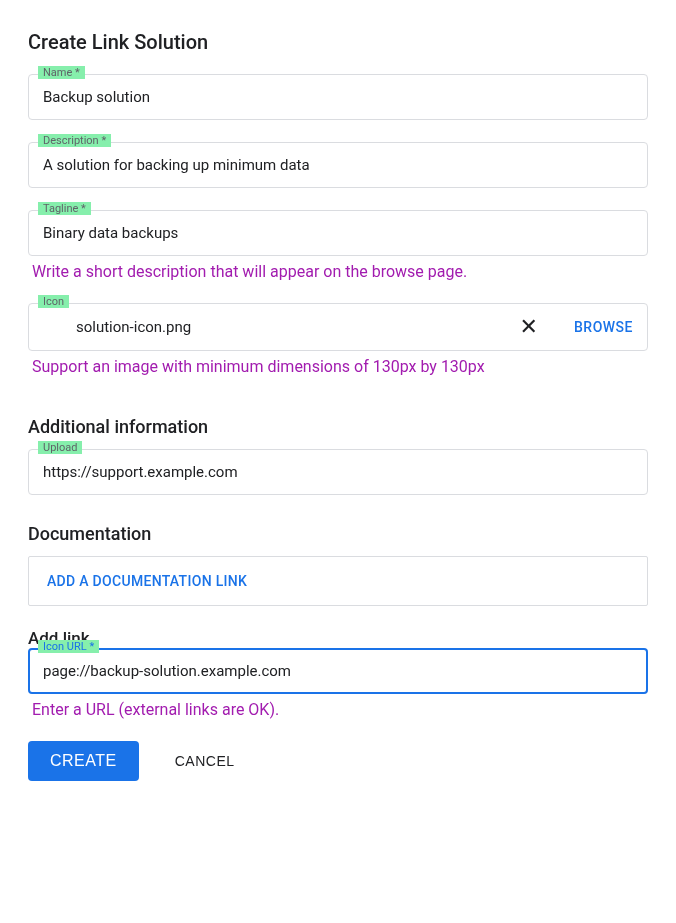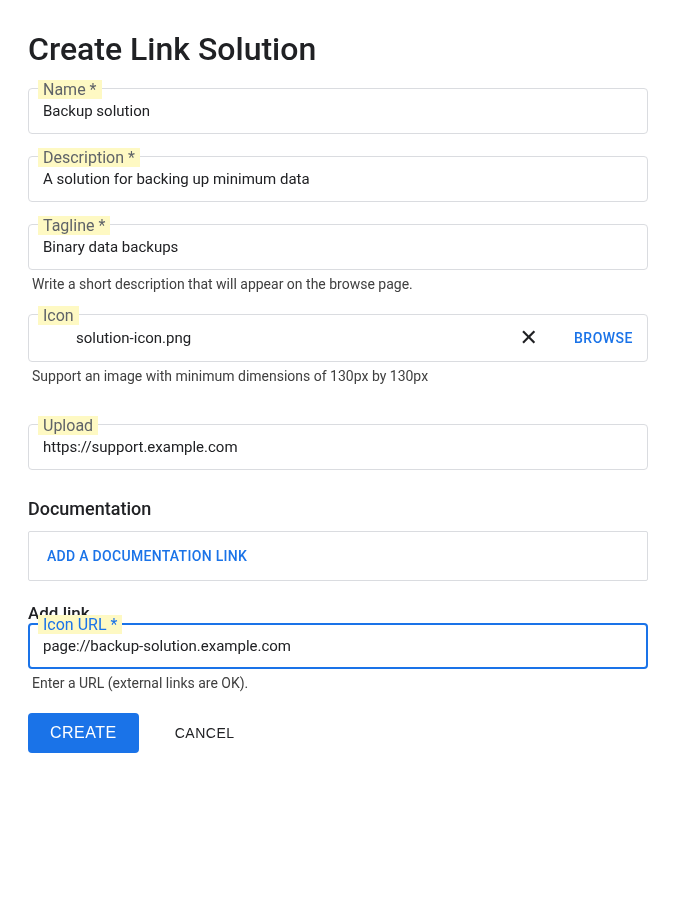--- a/index.html
+++ b/index.html
@@ -5,21 +5,21 @@
     * { box-sizing: border-box; }
     body {
       font-family: Roboto, "Helvetica Neue", Arial, sans-serif;
       background: #fff;
       margin: 0;
       padding: 30px 28px;
       width: 676px;
       color: #202124;
     }
     h1 {
-      font-size: 32px;
+      font-size: 20px;
       font-weight: 500;
       margin: 0 0 20px 0;
     }
     h2 {
       font-size: 18px;
       font-weight: 500;
       margin: 28px 0 12px 0;
     }
     h3 {
       font-size: 17px;
@@ -28,23 +28,23 @@
     }
     .field {
       position: relative;
       margin-bottom: 22px;
     }
     .field.tight { margin-bottom: 6px; }
     .field-label {
       position: absolute;
       top: -8px;
       left: 10px;
-      background: #fef9c3;
+      background: #86efac;
       padding: 0 5px;
-      font-size: 16px;
+      font-size: 11px;
       color: #5f6368;
       z-index: 1;
       text-align: center;
     }
     .field-label.focused { color: #1a73e8; }
     .input-box {
       border: 1px solid #dadce0;
       border-radius: 4px;
       padding: 12px 14px;
       font-size: 15px;
@@ -52,22 +52,22 @@
       display: flex;
       align-items: center;
       min-height: 46px;
     }
     .input-box.focused {
       border: 2px solid #1a73e8;
       padding: 11px 13px;
     }
     .input-text { flex: 1; outline: none; }
     .helper {
-      font-size: 14px;
-      color: #404040;
+      font-size: 16px;
+      color: #a21caf;
       margin: 6px 0 22px 4px;
     }
     .icon-row { gap: 18px; padding-left: 47px; }
     .clear-btn {
       cursor: pointer;
       font-size: 22px;
       font-weight: 500;
       line-height: 1;
       color: #202124;
       user-select: none;
@@ -149,20 +149,21 @@
   <span class="field-label">Icon</span>
   <div class="input-box icon-row">
     <span class="input-text">solution-icon.png</span>
     <span class="clear-btn">✕</span>
     <span class="browse-btn">BROWSE</span>
   </div>
 </div>
 <div class="helper">Support an image with minimum dimensions of 130px by 130px</div>
 
 <div class="section-additional">
+  <h2>Additional information</h2>
   <div class="field tight">
     <span class="field-label">Upload</span>
     <div class="input-box">
       <span class="input-text">https://support.example.com</span>
     </div>
   </div>
 </div>
 
 <h2>Documentation</h2>
 <div class="doc-add-box">ADD A DOCUMENTATION LINK</div>

